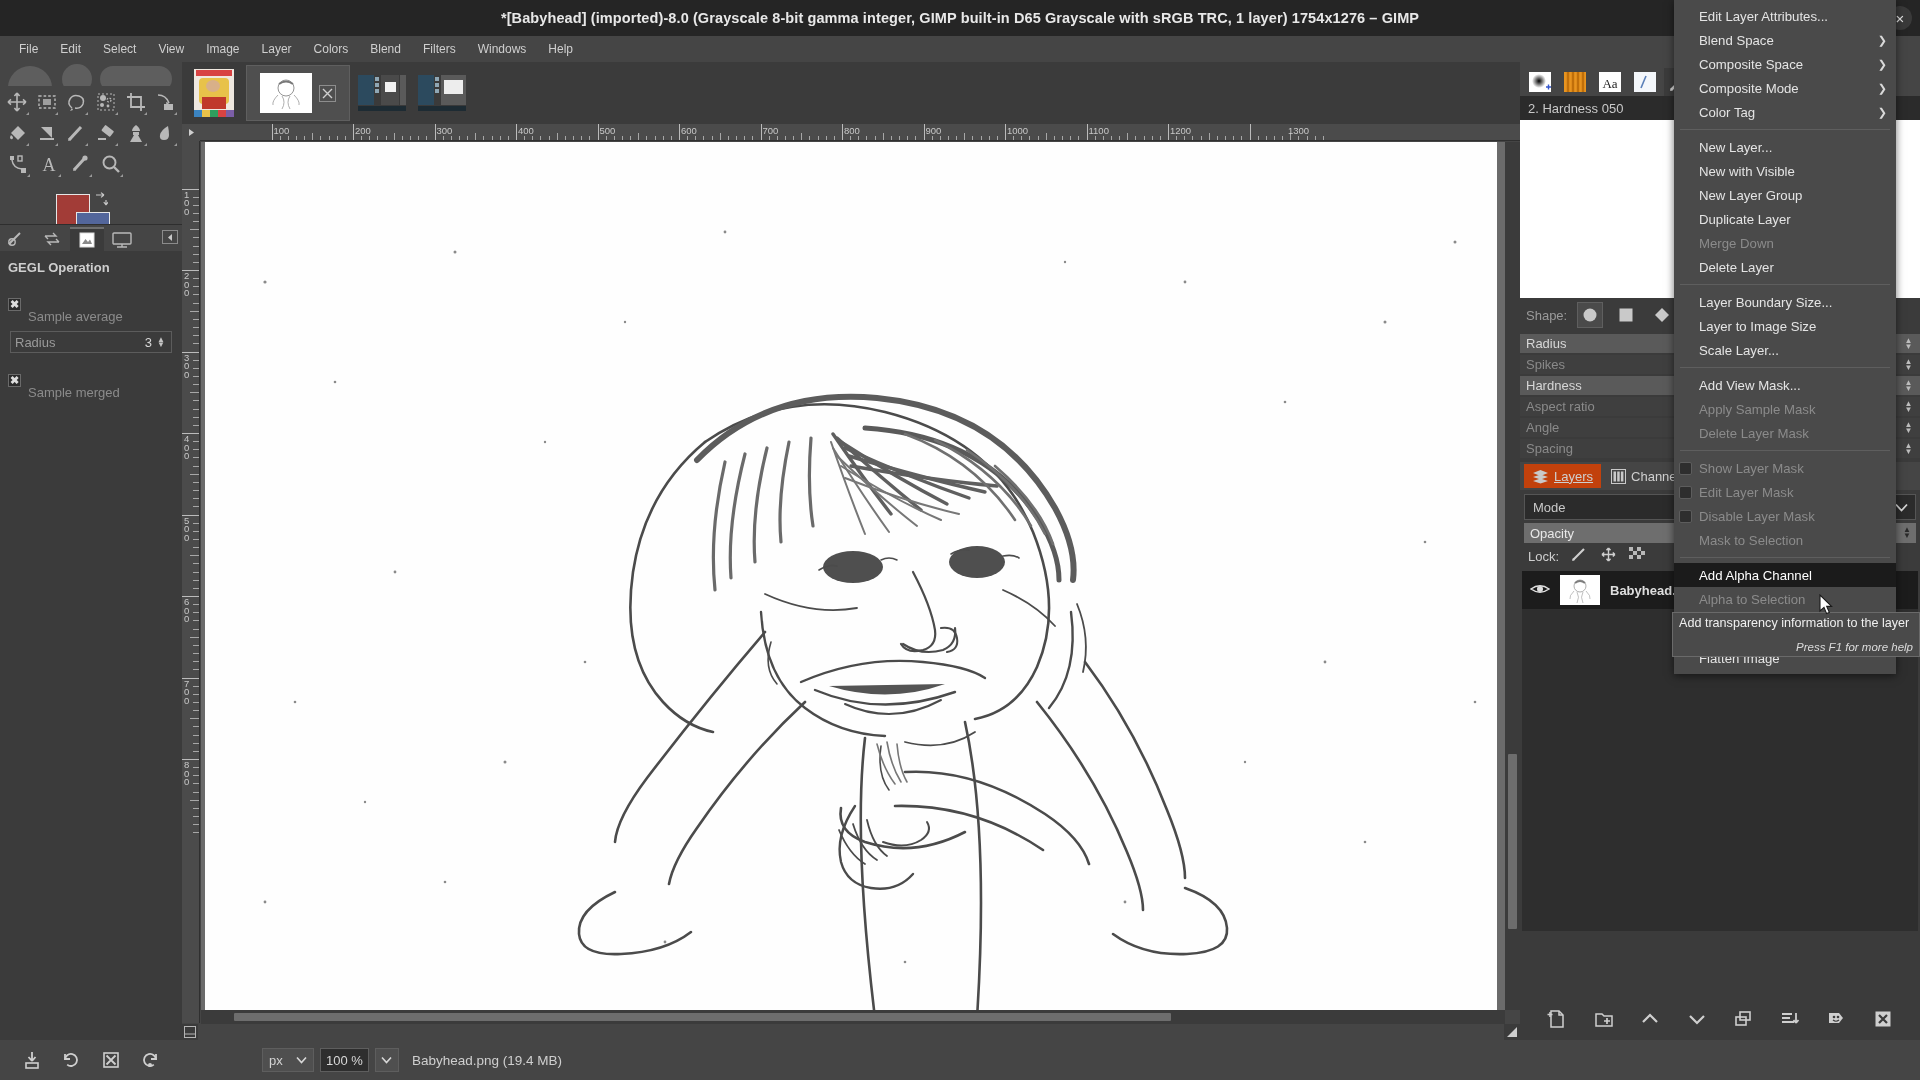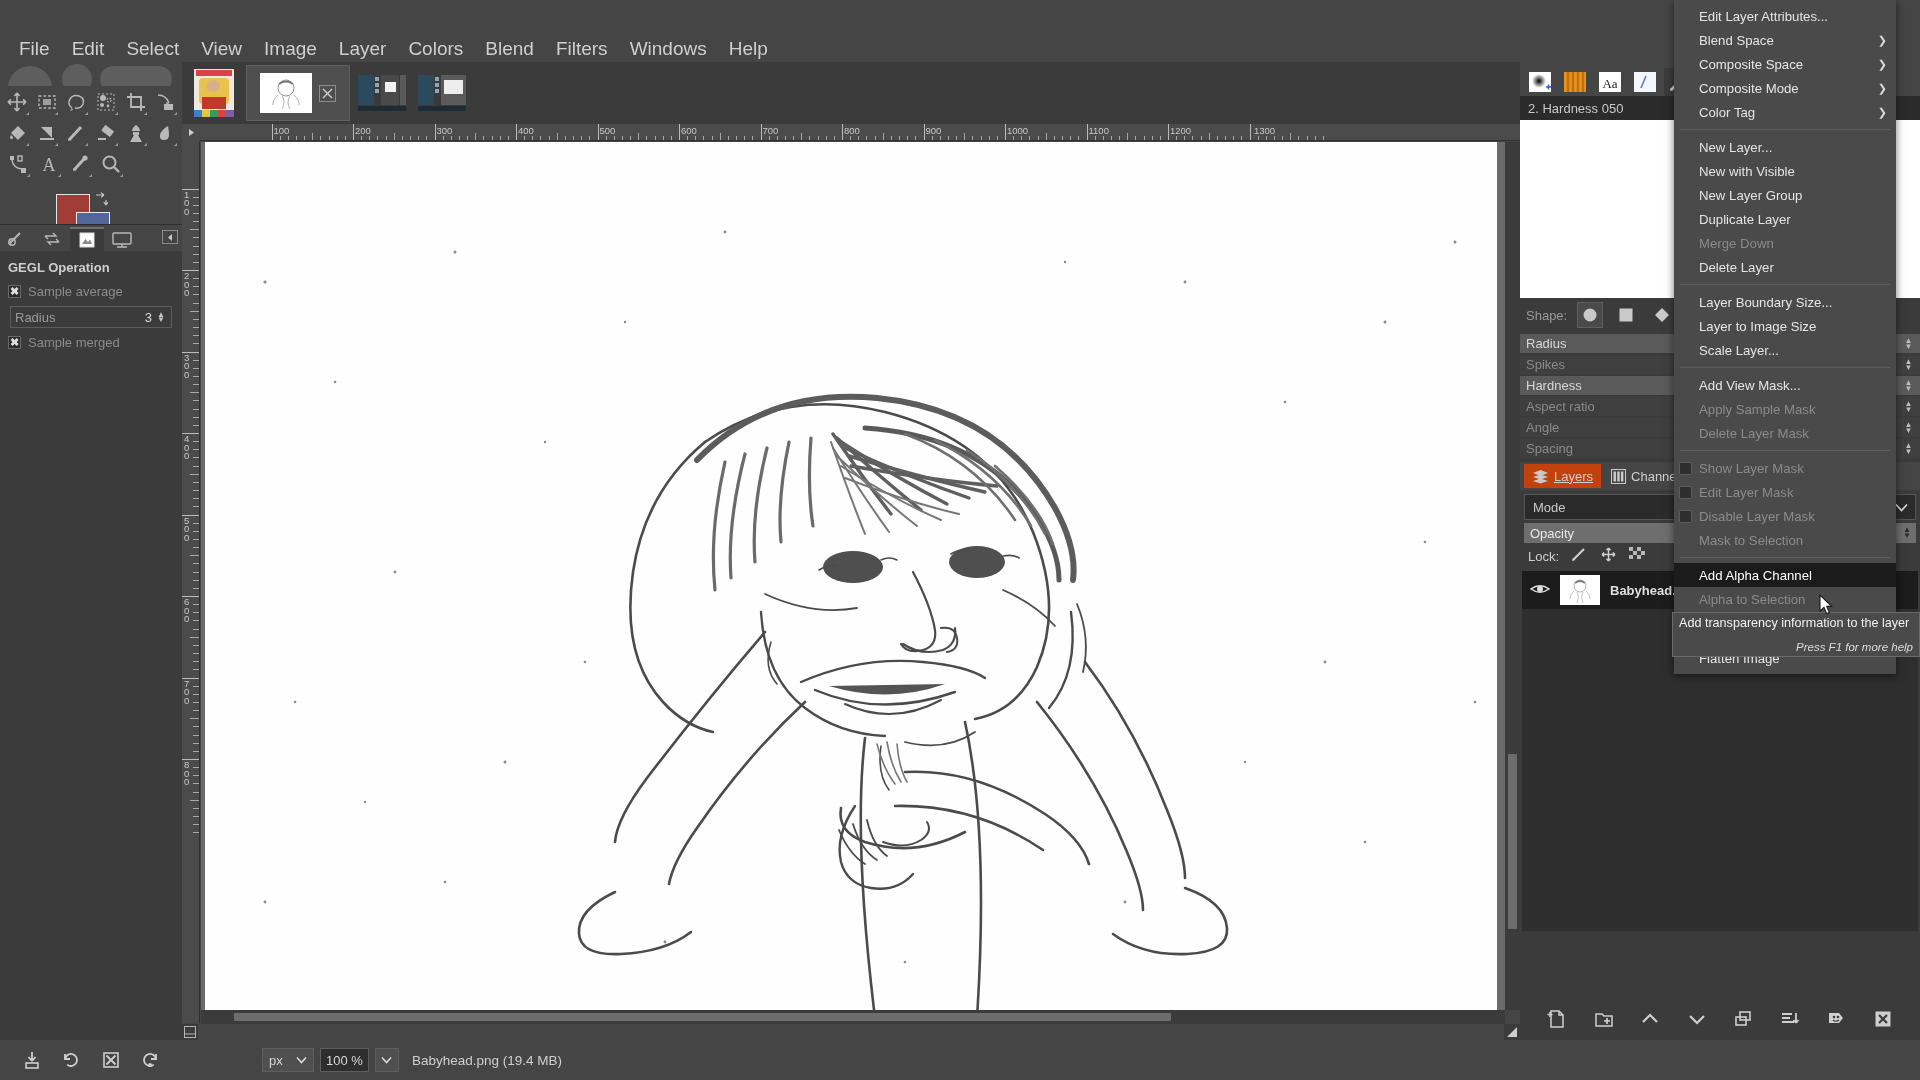--- a/index.html
+++ b/index.html
@@ -23,21 +23,21 @@
     position:absolute; right:8px; top:6px; width:24px; height:24px;
     border-radius:50%; display:flex; align-items:center; justify-content:center;
     color:#e8e8e8; font-size:15px; background:#3a3a3a;
   }
 
   
   .menubar {
     position:absolute; left:0; top:36px; width:1920px; height:26px;
     background:#454545; display:flex; align-items:center; padding-left:8px;
   }
-  .menubar .mi { padding:3px 11px; color:#cfcfcf; font-size:19px; cursor:default; }
+  .menubar .mi { padding:3px 11px; color:#cfcfcf; font-size:12px; cursor:default; }
 
   
   .toolbox {
     position:absolute; left:0; top:62px; width:182px; height:182px;
     background:#454545;
   }
   .tb-logo {
     position:absolute; left:4px; top:0; width:174px; height:24px; overflow:hidden;
     opacity:.18;
   }
@@ -72,21 +72,21 @@
   .dock-tabs { height:26px; background:#454545; display:flex; align-items:flex-end; position:relative;}
   .dock-tab { width:34px; height:24px; margin-right:1px; display:flex; align-items:center; justify-content:center; }
   .dock-tab.active { background:#3b3b3b; border-top:2px solid #6f6f6f;}
   .dock-menu-btn { position:absolute; right:4px; top:5px; width:16px;height:14px;
      border:1px solid #8b8b8b; display:flex;align-items:center;justify-content:center;}
   .opt-body { padding:6px 4px; }
   .opt-title { font-weight:bold; color:#cfcfcf; font-size:13px; padding:3px 4px 6px 4px; }
   .opt-check { display:flex; align-items:center; gap:7px; padding:3px 4px; }
   .chk { width:13px;height:13px;background:#2b2b2b;border:1px solid #6a6a6a;
     display:flex;align-items:center;justify-content:center; color:#ddd; font-size:11px; font-weight:bold;}
-  .opt-check span.lbl { color:#8b8b8b; font-size:13px;}
+  .opt-check span.lbl { color:#8b8b8b; font-size:13px;margin-top:25px;}
   .spin {
     margin:4px 6px; height:22px; background:#3b3b3b; border:1px solid #5c5c5c;
     display:flex; align-items:center; justify-content:space-between; padding:0 4px;
   }
   .spin .nm { color:#9a9a9a; font-size:13px;}
   .spin .vl { color:#d8d8d8; font-size:13px;}
   .spin .arrows { width:10px; margin-left:5px; display:flex; flex-direction:column; line-height:5px; color:#c5c5c5; font-size:8px;}
 
   
   .tabstrip {
@@ -208,20 +208,24 @@
   .cursor { position:absolute; left:1819px; top:594px; width:14px; height:21px; z-index:70;}
 
   
   #art { position:absolute; left:0; top:0; }
 </style>
 </head>
 <body>
 
 <div class="app">
 
+  <div class="titlebar">
+    <div class="title">*[Babyhead] (imported)-8.0 (Grayscale 8-bit gamma integer, GIMP built-in D65 Grayscale with sRGB TRC, 1 layer) 1754x1276 – GIMP</div>
+    <div class="win-close">×</div>
+  </div>
 
   <div class="menubar" id="menubar">
       <div class="mi">File</div>
       <div class="mi">Edit</div>
       <div class="mi">Select</div>
       <div class="mi">View</div>
       <div class="mi">Image</div>
       <div class="mi">Layer</div>
       <div class="mi">Colors</div>
       <div class="mi">Blend</div>
@@ -643,21 +647,21 @@
         <div class="tick" style="left: 976.15px; top: 12px; width: 1px; height: 5px; opacity: 0.7;"></div>
         <div class="tick" style="left: 984.3px; top: 12px; width: 1px; height: 5px; opacity: 0.7;"></div>
         <div class="tick" style="left: 992.45px; top: 12px; width: 1px; height: 5px; opacity: 0.7;"></div>
         <div class="tick" style="left: 1000.6px; top: 12px; width: 1px; height: 5px; opacity: 0.7;"></div>
         <div class="tick" style="left: 1008.75px; top: 9px; width: 1px; height: 8px; opacity: 0.7;"></div>
         <div class="tick" style="left: 1016.9px; top: 12px; width: 1px; height: 5px; opacity: 0.7;"></div>
         <div class="tick" style="left: 1025.05px; top: 12px; width: 1px; height: 5px; opacity: 0.7;"></div>
         <div class="tick" style="left: 1033.2px; top: 12px; width: 1px; height: 5px; opacity: 0.7;"></div>
         <div class="tick" style="left: 1041.35px; top: 12px; width: 1px; height: 5px; opacity: 0.7;"></div>
         <div class="tick" style="left: 1049.5px; top: 0px; width: 1px; height: 17px; opacity: 0.85;"></div>
-        <div class="rlabel" style="left: 1054px; top: 1px;">1300</div>
+        <div class="rlabel" style="left: 1088px; top: 1px;">1300</div>
         <div class="tick" style="left: 1057.65px; top: 12px; width: 1px; height: 5px; opacity: 0.7;"></div>
         <div class="tick" style="left: 1065.8px; top: 12px; width: 1px; height: 5px; opacity: 0.7;"></div>
         <div class="tick" style="left: 1073.95px; top: 12px; width: 1px; height: 5px; opacity: 0.7;"></div>
         <div class="tick" style="left: 1082.1px; top: 12px; width: 1px; height: 5px; opacity: 0.7;"></div>
         <div class="tick" style="left: 1090.25px; top: 9px; width: 1px; height: 8px; opacity: 0.7;"></div>
         <div class="tick" style="left: 1098.4px; top: 12px; width: 1px; height: 5px; opacity: 0.7;"></div>
         <div class="tick" style="left: 1106.55px; top: 12px; width: 1px; height: 5px; opacity: 0.7;"></div>
         <div class="tick" style="left: 1114.7px; top: 12px; width: 1px; height: 5px; opacity: 0.7;"></div>
         <div class="tick" style="left: 1122.85px; top: 12px; width: 1px; height: 5px; opacity: 0.7;"></div>
       </div>

